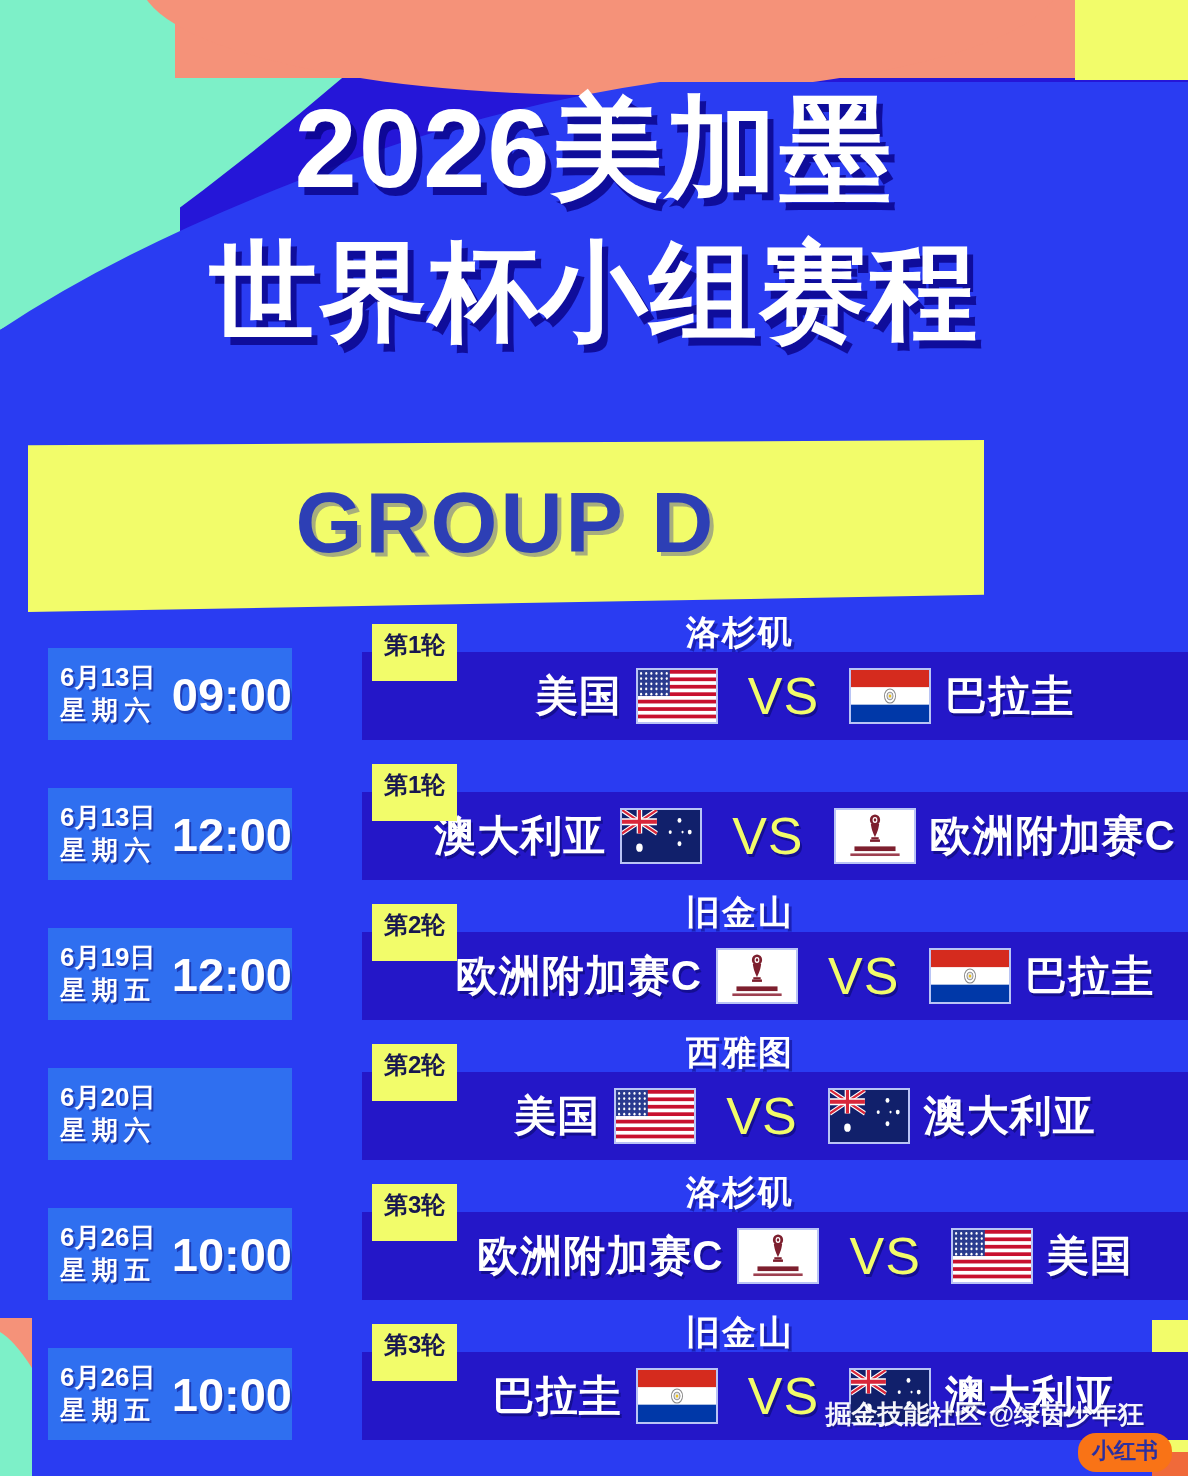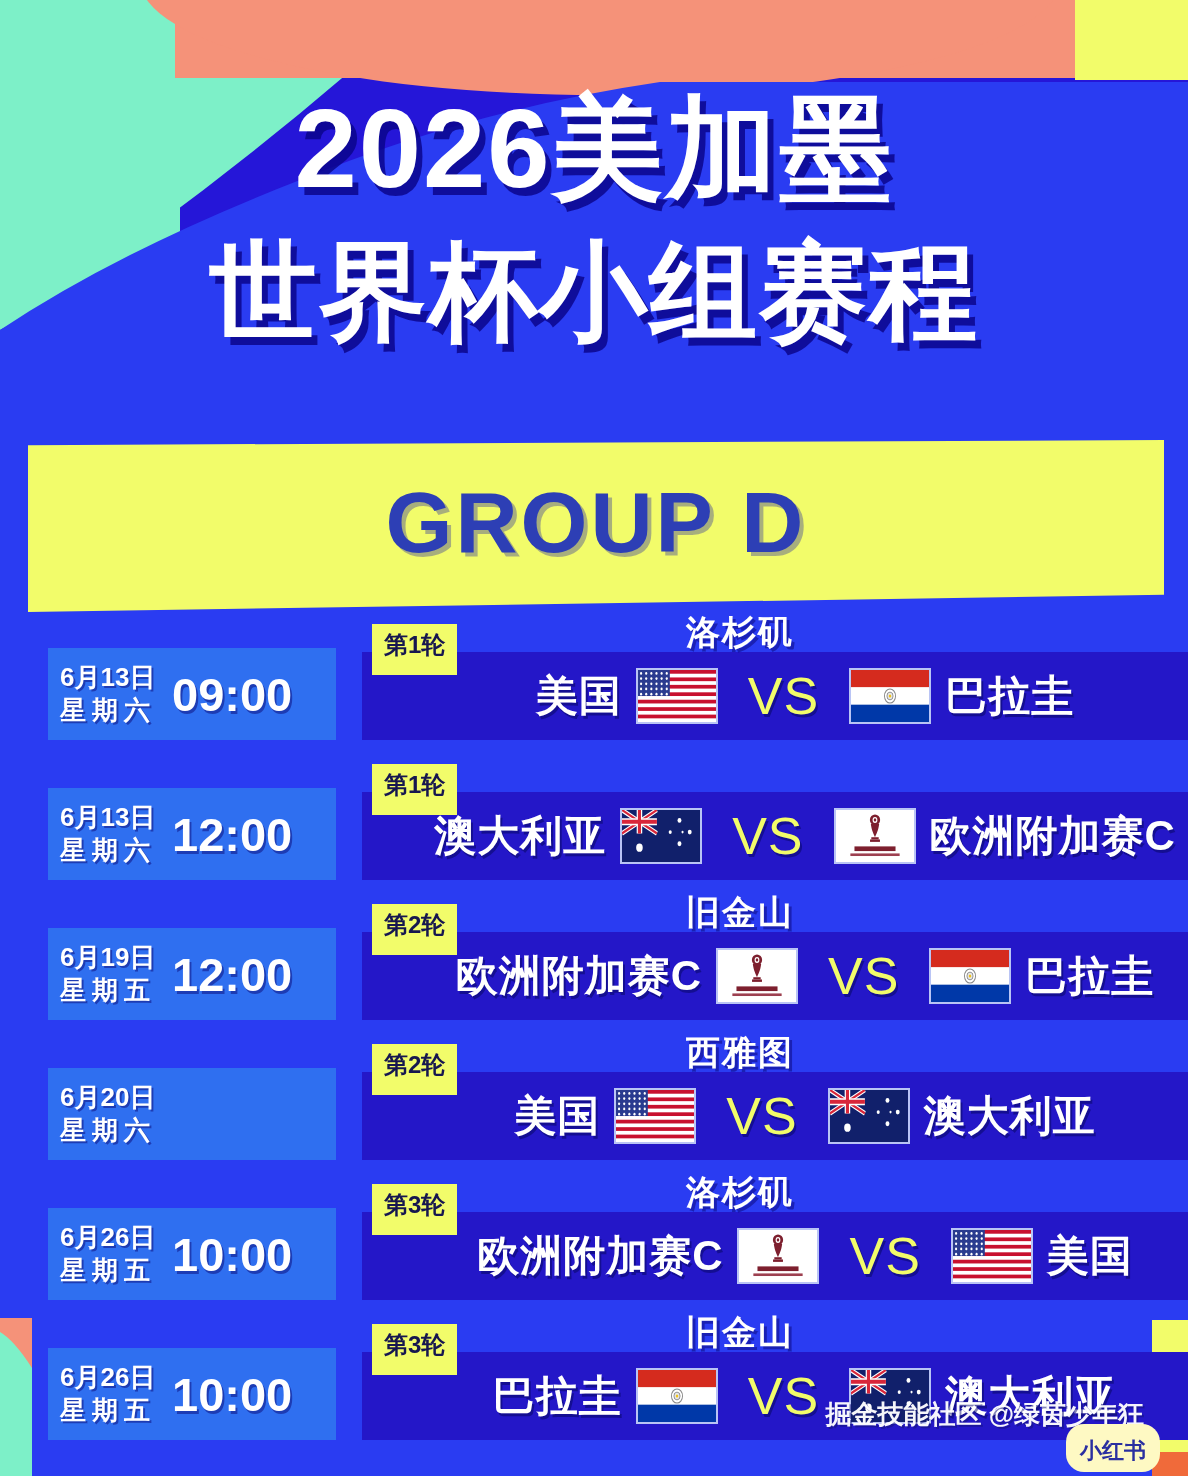--- a/index.html
+++ b/index.html
@@ -22,21 +22,21 @@
   .title-line {
     color:#ffffff; font-weight:bold; letter-spacing:2px;
     text-shadow: 6px 8px 0 rgba(10,5,140,.85);
     white-space:nowrap; line-height:1.06;
   }
   .title-1 { font-size:112px; }
   .title-2 { font-size:108px; margin-top:6px; }
 
   
   .group-banner {
-    position:absolute; left:28px; top:440px; width:1136px; height:172px; z-index:3;
+    position:absolute; left:28px; top:440px; width:956px; height:172px; z-index:3;
     background:#f2fc6a;
     clip-path: polygon(0% 3%, 100% 0%, 100% 90%, 0% 100%);
     display:flex; align-items:center; justify-content:center;
   }
   .group-title {
     color:#2d3fb5; font-size:86px; font-weight:bold; letter-spacing:3px;
     text-shadow: 4px 4px 0 rgba(30,30,160,.35);
     transform: translateY(-4px);
   }
 
@@ -48,39 +48,39 @@
   
   .city {
     position:absolute; left:360px; width:760px; top:-6px; height:52px;
     text-align:center; color:#ffffff; font-size:34px; font-weight:bold;
     letter-spacing:2px; text-shadow:3px 3px 0 rgba(12,10,130,.55);
     z-index:5; line-height:52px;
   }
 
   
   .datetime {
-    position:absolute; left:48px; top:36px; width:288px; height:92px;
+    position:absolute; left:48px; top:36px; width:244px; height:92px;
     background:#2f6ff0; display:flex; align-items:center; z-index:4;
   }
   .date-wrap {
     width:124px; padding-left:12px; color:#ffffff; font-size:26px;
     font-weight:bold; line-height:1.26; text-shadow:2px 2px 0 rgba(12,10,120,.5);
   }
   .date-day { letter-spacing:0px; }
   .date-week { letter-spacing:6px; }
   .time {
     flex:1; text-align:left; color:#ffffff; font-size:47px; font-weight:bold;
     letter-spacing:0px; text-shadow:2px 3px 0 rgba(12,10,120,.5);
   }
 
   
   .round-badge {
     position:absolute; left:372px; top:12px; z-index:6;
     background:#f2fc6a; color:#17174f; font-size:24px; font-weight:bold;
-    padding:5px 12px 14px 12px; letter-spacing:0px; white-space:nowrap;
+    padding:5px 12px 20px 12px; letter-spacing:0px; white-space:nowrap;
   }
 
   
   .match-panel {
     position:absolute; left:362px; top:40px; width:886px; height:88px;
     background:#2417c8; z-index:4;
     display:flex; align-items:center; justify-content:center; gap:0;
   }
   .team {
     color:#ffffff; font-size:42px; font-weight:bold; letter-spacing:1px;
@@ -98,23 +98,23 @@
   }
   .flag svg { display:block; width:100%; height:100%; }
 
   
   .watermark {
     position:absolute; right:44px; bottom:44px; z-index:8;
     color:#ffffff; font-size:26px; font-weight:bold; white-space:nowrap;
     text-shadow:2px 2px 0 rgba(20,20,120,.55); opacity:.96;
   }
   .xhs-badge {
-    position:absolute; right:28px; bottom:4px; z-index:9;
-    background:#fef9c3; color:#2a2fa0; font-size:22px; font-weight:bold;
-    padding:12px 14px 6px 14px; border-radius:18px; white-space:nowrap;
+    position:absolute; right:16px; bottom:4px; z-index:9;
+    background:#f97316; color:#2a2fa0; font-size:22px; font-weight:bold;
+    padding:3px 14px 6px 14px; border-radius:18px; white-space:nowrap;
   }
 </style>
 </head>
 <body>
 
 <svg id="deco" viewBox="0 0 1188 1476" preserveAspectRatio="none">
   <rect x="0" y="0" width="1188" height="1476" fill="#2516d8"></rect>
 
   <path d="M0,0 L430,0 Q300,120 150,230 Q60,300 0,330 Z" fill="#7df0c8"></path>
   <rect x="0" y="0" width="180" height="300" fill="#7df0c8"></rect>

